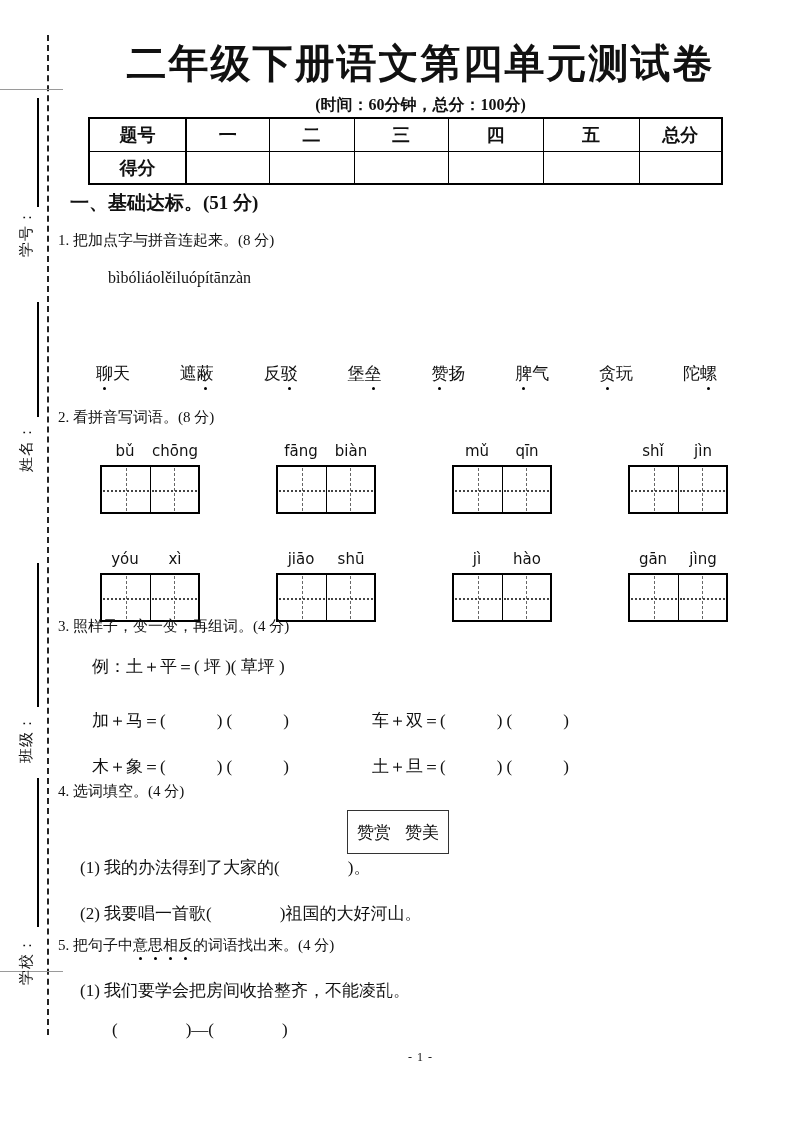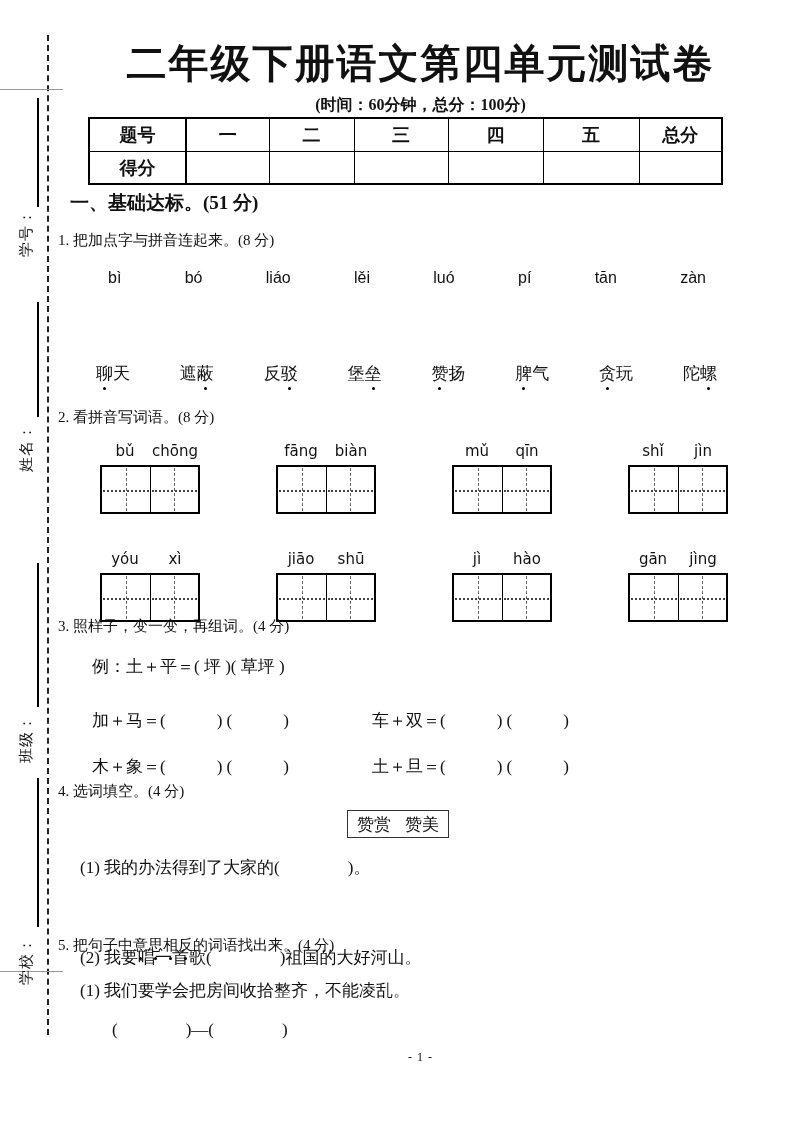--- a/index.html
+++ b/index.html
@@ -22,39 +22,39 @@
   .scoretable{position:absolute;left:88px;top:117px;border-collapse:collapse;table-layout:fixed;width:633px;}
   .scoretable td{border:1.5px solid #000;text-align:center;font-size:18px;font-weight:bold;padding:0;}
   .scoretable{border:2.5px solid #000;}
   .scoretable td:first-child{border-right:2px solid #000;}
   .scoretable tr:first-child td{height:32px;}
   .scoretable tr:last-child td{height:31px;}
   
   .sechead{position:absolute;font-size:19px;font-weight:bold;line-height:20px;}
   .qtitle{position:absolute;font-size:15px;line-height:19px;}
   .bodyline{position:absolute;font-size:17px;line-height:19px;}
-  .pyrow{position:absolute;left:108px;top:269px;width:598px;display:flex;justify-content:space-between;
-         font-family:Liberation Sans, sans-serif;font-size:16px;}
+  .pyrow{position:absolute;left:108px;top:269px;width:598px;display:flex;justify-content:flex-start;
+         font-family:Liberation Serif, serif;font-size:16px;}
   .wordrow{position:absolute;left:96px;top:362px;width:621px;display:flex;justify-content:space-between;font-size:17px;}
   .ch{position:relative;display:inline-block;}
   .ch.dotted::after{content:"";position:absolute;left:50%;margin-left:-1.5px;bottom:-5px;width:3px;height:3px;border-radius:50%;background:#000;}
   
   .gridrow{position:absolute;left:100px;width:628px;display:flex;justify-content:space-between;}
   .wgroup{width:100px;}
   .plabels{display:flex;height:24px;font-family:"DejaVu Sans","Liberation Sans",sans-serif;font-size:15px;}
   .plabels span{width:50px;text-align:center;line-height:20px;}
   .wbox{display:flex;border:2px solid #000;width:100px;height:49px;box-sizing:border-box;}
   .wcell{position:relative;flex:1;}
   .wcell + .wcell{border-left:1.5px solid #000;}
   .wcell::before{content:"";position:absolute;left:50%;top:1px;bottom:1px;border-left:1px dashed #666;}
   .wcell::after{content:"";position:absolute;top:50%;left:1px;right:1px;border-top:2px dotted #444;}
   
   .q3grid{position:absolute;left:92px;top:711px;display:grid;grid-template-columns:280px auto;row-gap:27px;font-size:17px;line-height:19px;}
   
-  .bank{position:absolute;left:347px;top:810px;height:28px;border:1.5px solid #333;box-sizing:border-box;
+  .bank{position:absolute;left:347px;top:810px;height:44px;border:1.5px solid #333;box-sizing:border-box;
         display:flex;align-items:center;gap:14px;padding:0 9px;font-size:17px;}
   
   .footer{position:absolute;left:48px;right:0;top:1050px;text-align:center;font-size:12px;letter-spacing:1px;}
 </style>
 </head>
 <body>
 
 <div class="page">
 
   <div class="cutline"></div>
@@ -224,21 +224,21 @@
     <span>木＋象＝(　　　) (　　　)</span>
     <span>土＋旦＝(　　　) (　　　)</span>
   </div>
 
   <div class="qtitle" style="left:58px;top:782px;">4. 选词填空。(4 分)</div>
   <div class="bank">
     <span>赞赏</span>
     <span>赞美</span>
   </div>
   <div class="bodyline" style="left:80px;top:858px;">(1) 我的办法得到了大家的(　　　　)。</div>
-  <div class="bodyline" style="left:80px;top:904px;margin-top:44px;">(2) 我要唱一首歌(　　　　)祖国的大好河山。</div>
+  <div class="bodyline" style="left:80px;top:904px;">(2) 我要唱一首歌(　　　　)祖国的大好河山。</div>
 
   <div class="qtitle" style="left:58px;top:936px;"><span>5. 把句子中</span><span class="ch dotted">意</span><span class="ch dotted">思</span><span class="ch dotted">相</span><span class="ch dotted">反</span><span>的词语找出来。(4 分)</span></div>
   <div class="bodyline" style="left:80px;top:981px;">(1) 我们要学会把房间收拾整齐，不能凌乱。</div>
   <div class="bodyline" style="left:112px;top:1020px;">(　　　　)—(　　　　)</div>
 
   <div class="footer">- 1 -</div>
 
 </div>
 
 </body></html>

